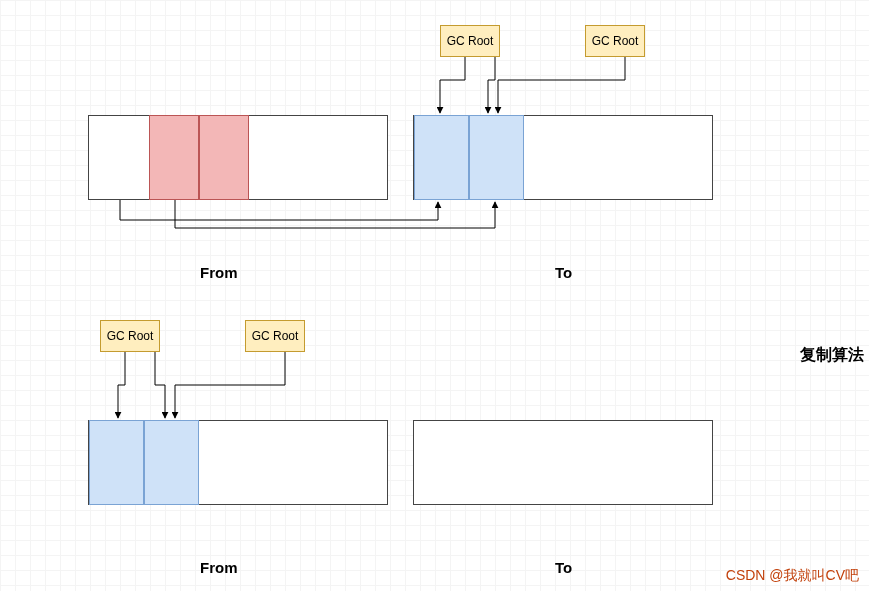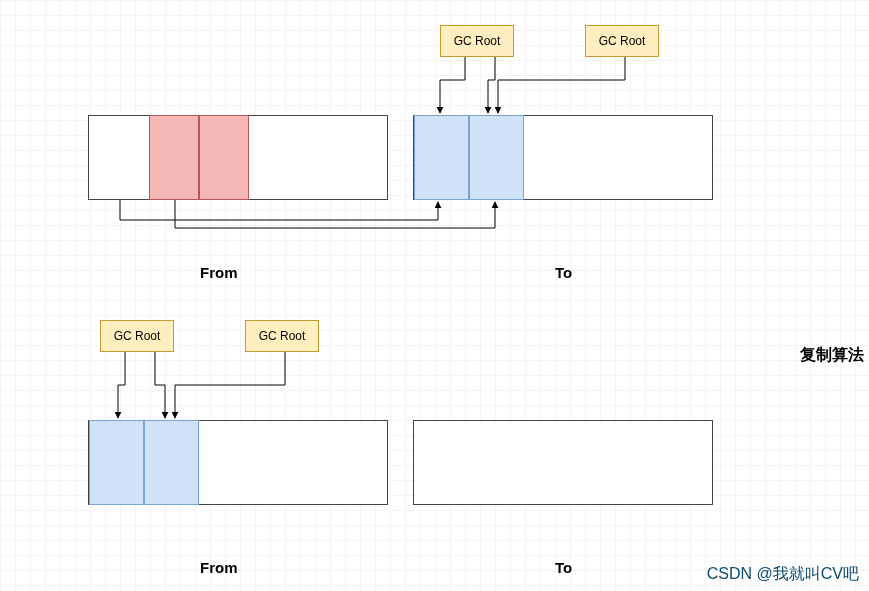--- a/index.html
+++ b/index.html
@@ -13,21 +13,21 @@
         linear-gradient(#f4f4f4 1px, transparent 1px),
         linear-gradient(90deg, #f4f4f4 1px, transparent 1px),
         linear-gradient(#e9e9e9 1px, transparent 1px),
         linear-gradient(90deg, #e9e9e9 1px, transparent 1px);
       background-size: 15px 15px, 15px 15px, 60px 60px, 60px 60px;
     }
     .gc-root {
       position: absolute;
       background: #ffeebf;
       border: 1px solid #c49b2f;
-      width: 74px;
+      width: 60px;
       height: 32px;
       display: flex;
       align-items: center;
       justify-content: center;
       font-size: 12px;
     }
     .mem-box {
       position: absolute;
       background: #fff;
       border: 1px solid #444;
@@ -49,22 +49,22 @@
     }
     .title {
       position: absolute;
       font-weight: bold;
       font-size: 16px;
     }
     .watermark {
       position: absolute;
       right: 10px;
       bottom: 6px;
-      color: #0c4a6e;
-      font-size: 16px;
+      color: #c2410c;
+      font-size: 14px;
     }
     svg.arrows {
       position: absolute;
       left: 0; top: 0;
       width: 869px;
       height: 591px;
       pointer-events: none;
     }
   </style>
 </head>

